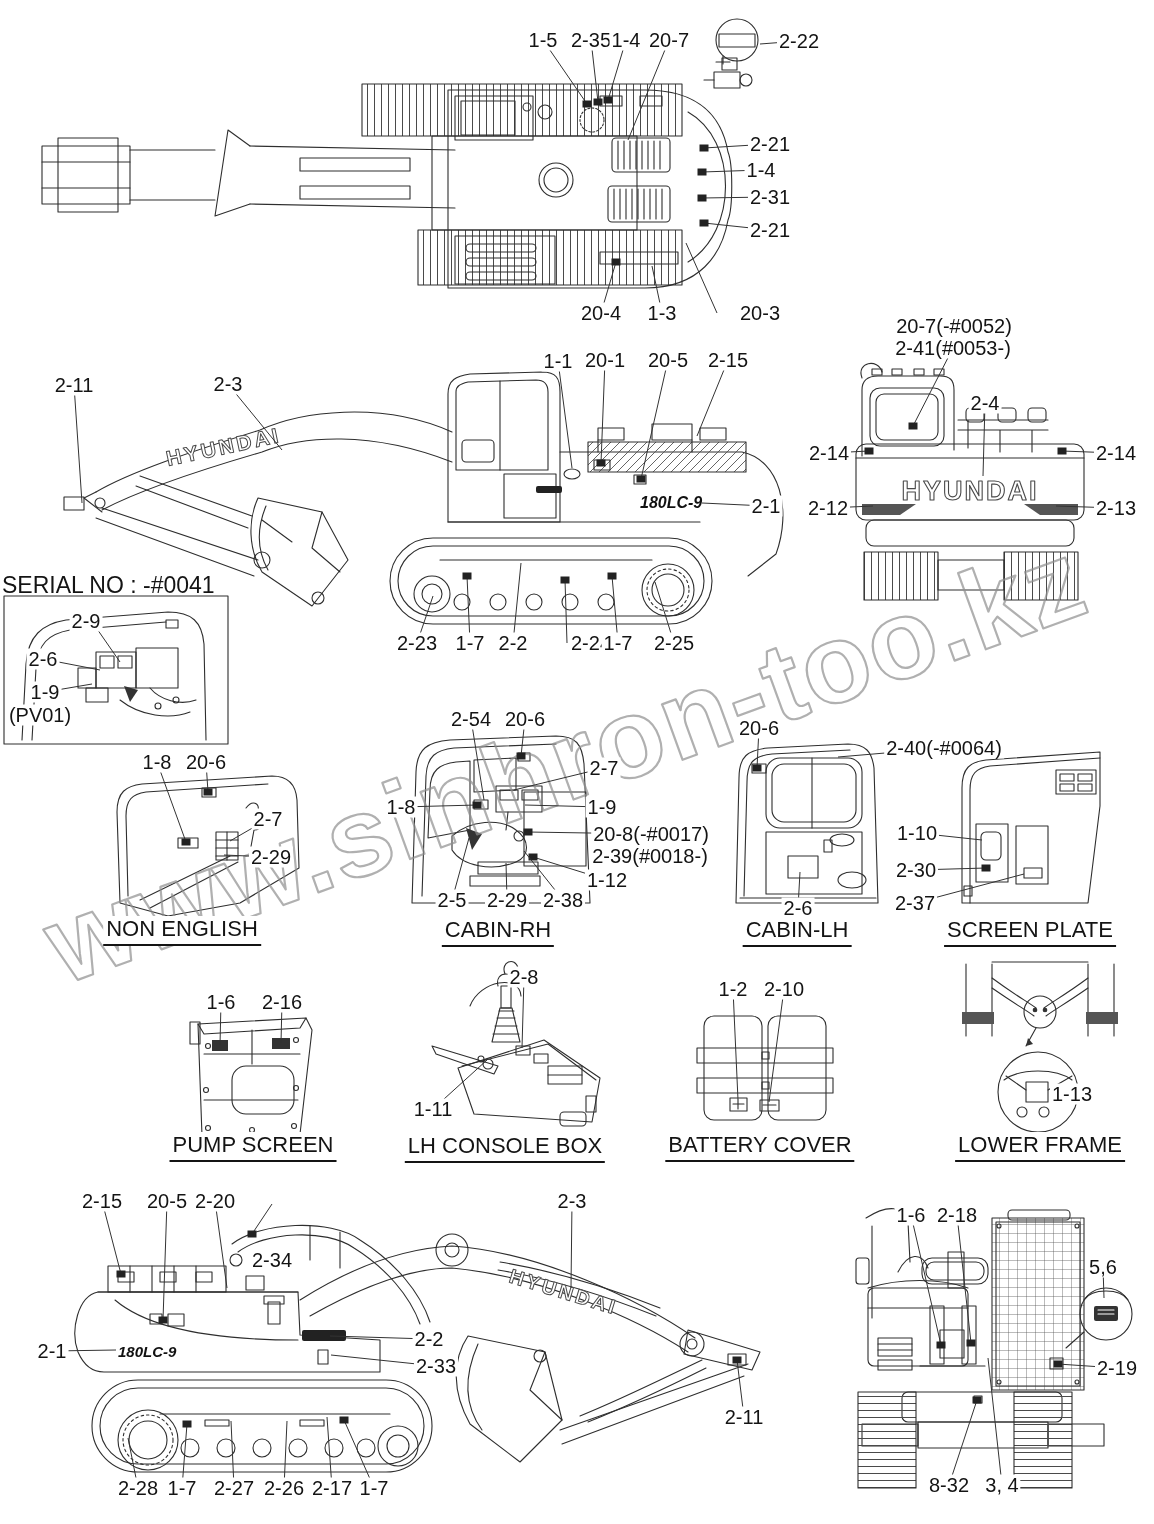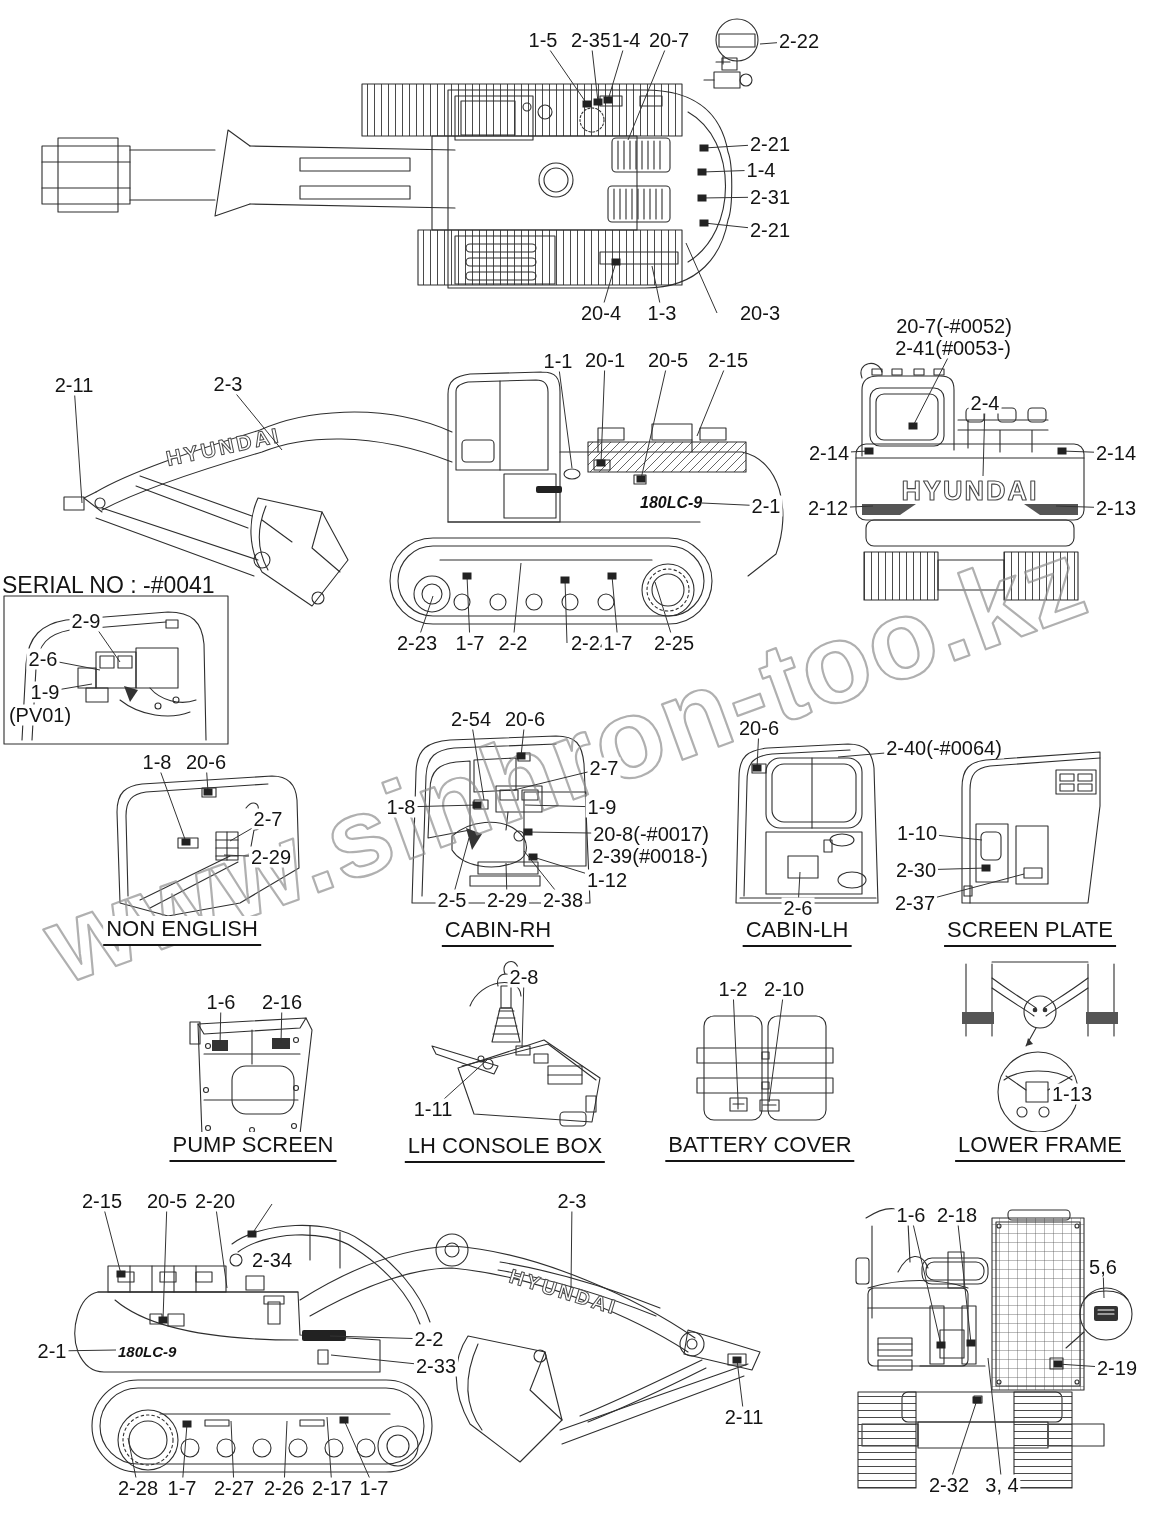--- a/index.html
+++ b/index.html
@@ -596,21 +596,21 @@
       <div class="callout" style="left: 234px; top: 1488px;">2-27</div>
       <div class="callout" style="left: 284px; top: 1488px;">2-26</div>
       <div class="callout" style="left: 332px; top: 1488px;">2-17</div>
       <div class="callout" style="left: 374px; top: 1488px;">1-7</div>
       <div class="callout" style="left: 572px; top: 1201px;">2-3</div>
       <div class="callout" style="left: 744px; top: 1417px;">2-11</div>
       <div class="callout" style="left: 911px; top: 1215px;">1-6</div>
       <div class="callout" style="left: 957px; top: 1215px;">2-18</div>
       <div class="callout" style="left: 1103px; top: 1267px;">5,6</div>
       <div class="callout" style="left: 1117px; top: 1368px;">2-19</div>
-      <div class="callout" style="left: 949px; top: 1485px;">2-32</div>
+      <div class="callout" style="left: 949px; top: 1485px;">8-32</div>
       <div class="callout" style="left: 1002px; top: 1485px;">3, 4</div>
       <div class="section-title" style="left: 182px; top: 931px;">NON ENGLISH</div>
       <div class="section-title" style="left: 498px; top: 932px;">CABIN-RH</div>
       <div class="section-title" style="left: 797px; top: 932px;">CABIN-LH</div>
       <div class="section-title" style="left: 1030px; top: 932px;">SCREEN PLATE</div>
       <div class="section-title" style="left: 253px; top: 1147px;">PUMP SCREEN</div>
       <div class="section-title" style="left: 505px; top: 1148px;">LH CONSOLE BOX</div>
       <div class="section-title" style="left: 760px; top: 1147px;">BATTERY COVER</div>
       <div class="section-title" style="left: 1040px; top: 1147px;">LOWER FRAME</div>
     </div>

